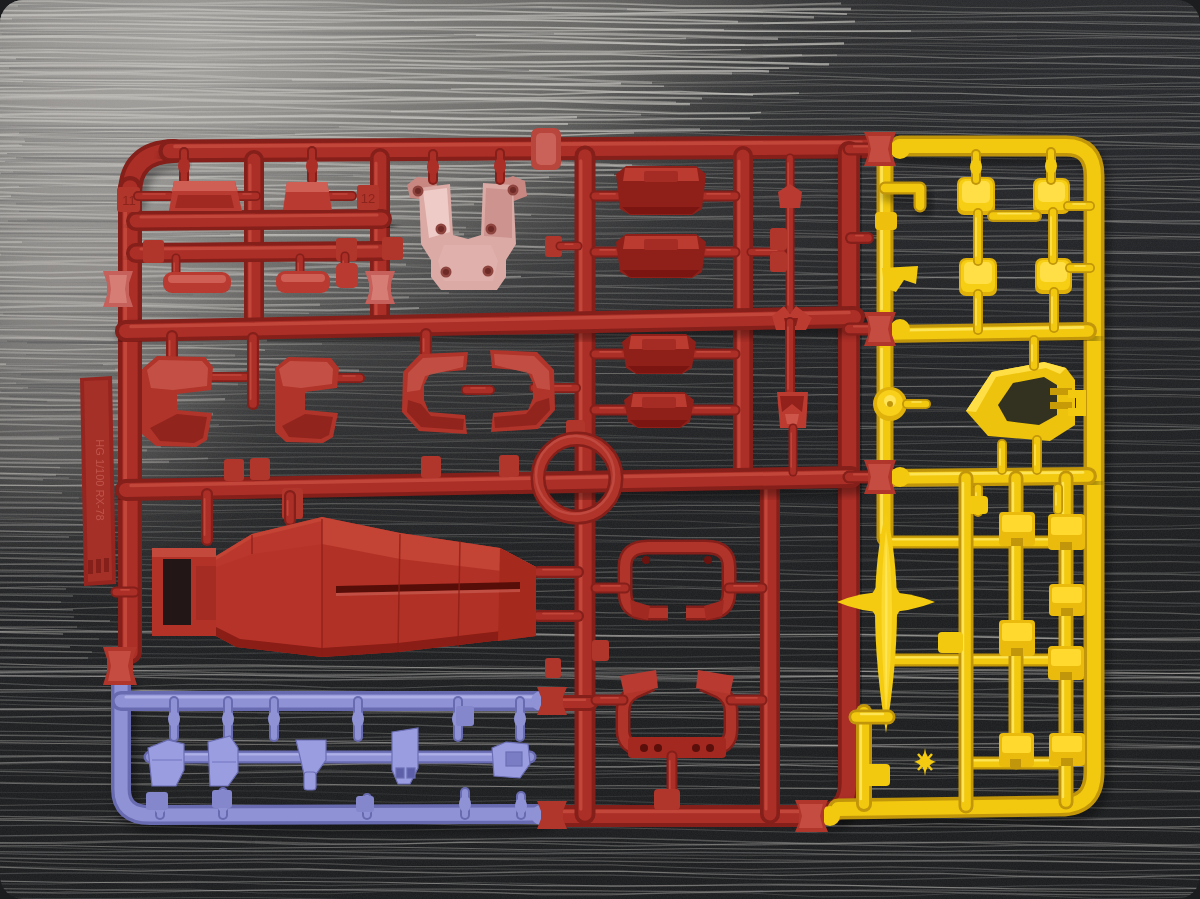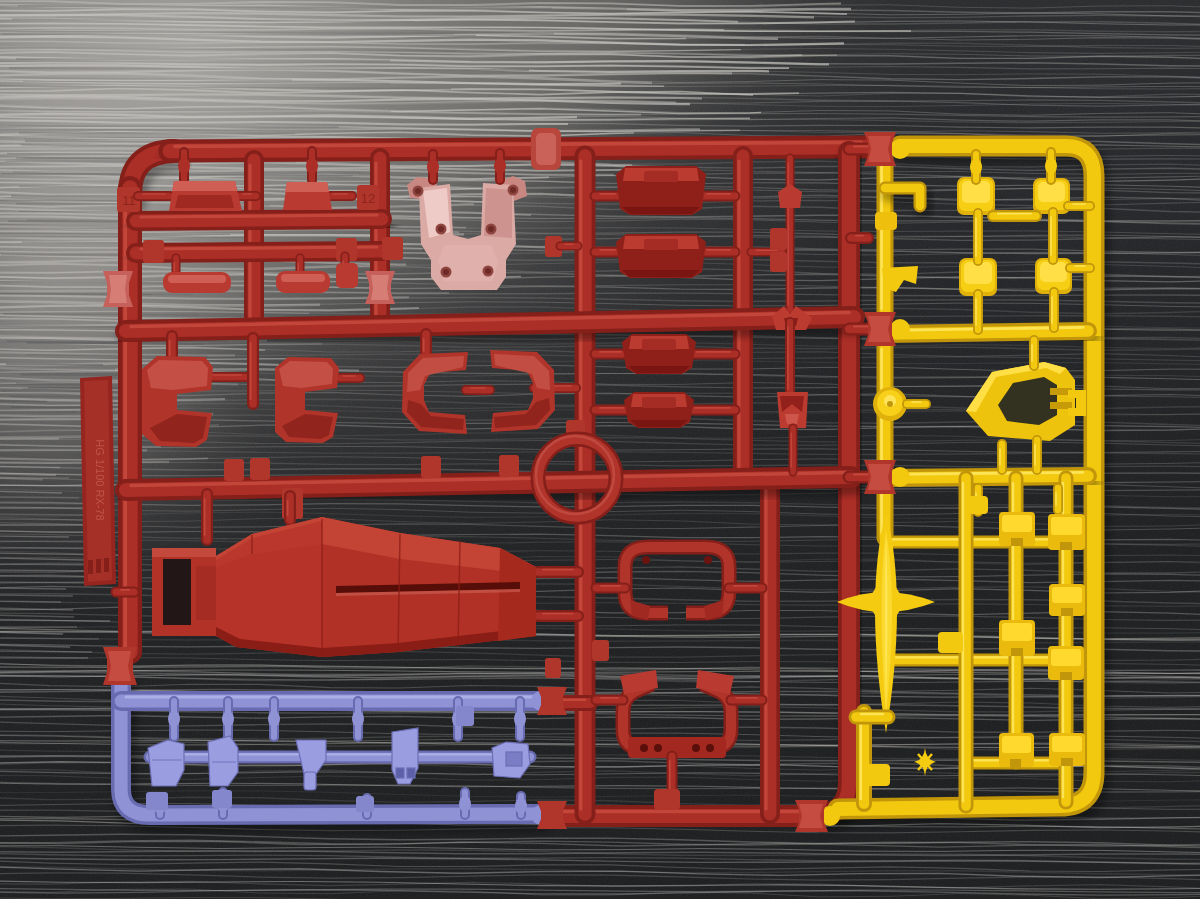--- a/index.html
+++ b/index.html
@@ -1,15 +1,15 @@
 <!DOCTYPE html>
 <html><head><meta charset="utf-8">
 <style>
 html,body{margin:0;padding:0;background:#1c1d1f;font-family:"Liberation Sans",sans-serif;}
-#scene{position:relative;width:1200px;height:899px;overflow:hidden;}
+#scene{position:relative;width:1200px;height:899px;overflow:hidden;border-radius:23px;}
 </style></head>
 <body>
 <div id="scene">
 <svg width="1200" height="899" viewBox="0 0 1200 899">
 <defs>
 <linearGradient id="bgv" x1="0" y1="0" x2="0.25" y2="1">
 <stop offset="0" stop-color="#2e2f31"></stop>
 <stop offset="0.4" stop-color="#232427"></stop>
 <stop offset="0.8" stop-color="#1b1c1e"></stop>
 <stop offset="1" stop-color="#1a1b1d"></stop>

